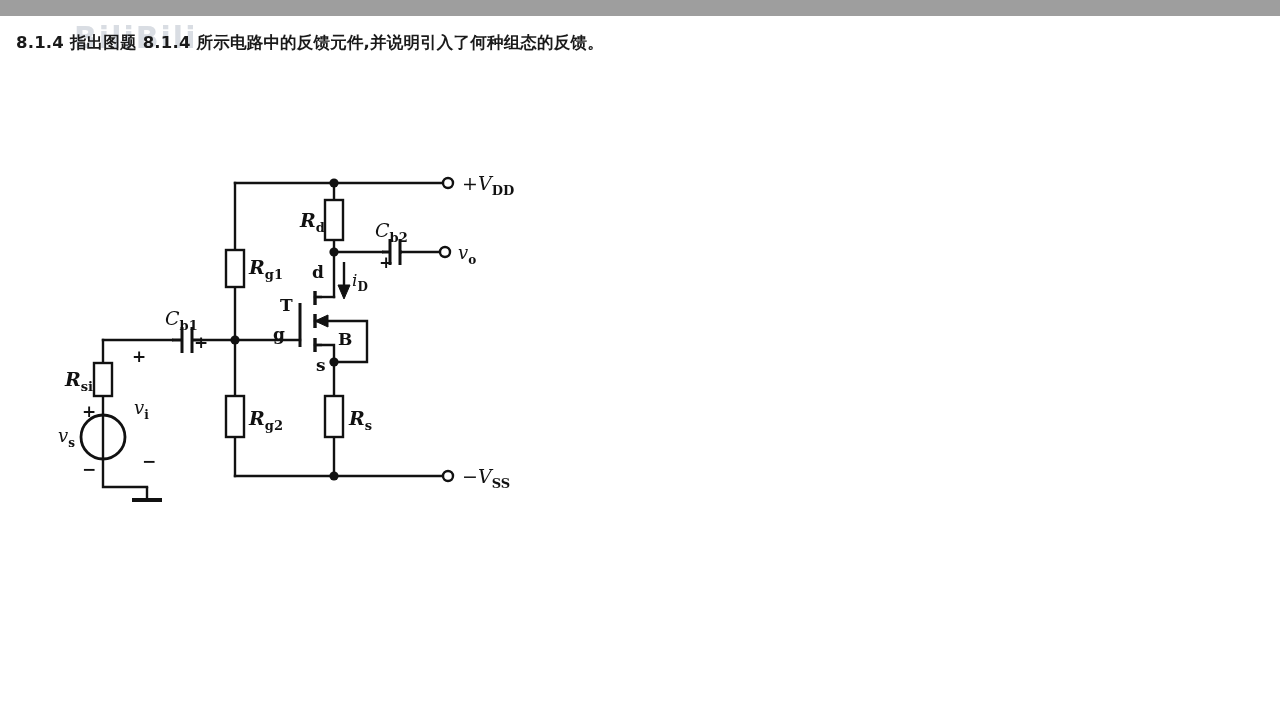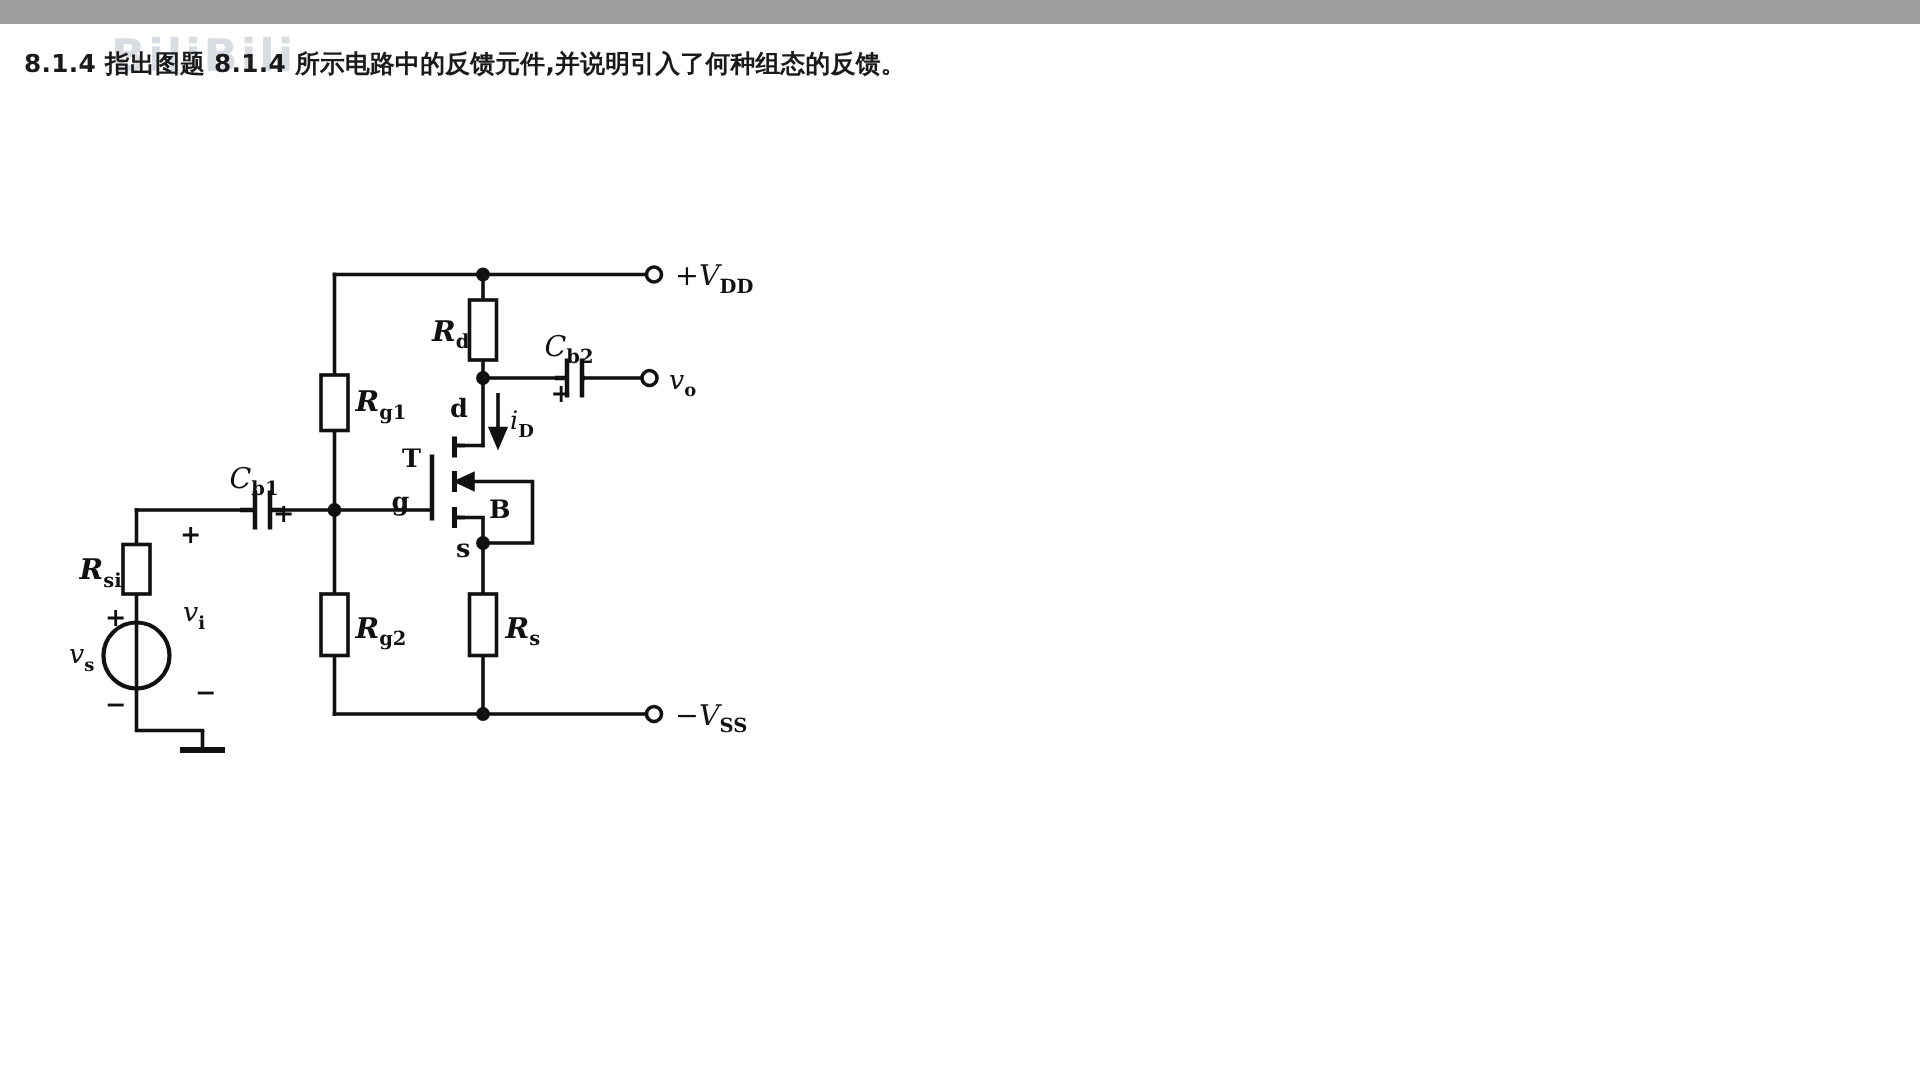--- a/index.html
+++ b/index.html
@@ -48,21 +48,21 @@
     font-family: "DejaVu Sans", sans-serif;
     font-size: 30px;
     font-weight: 700;
     color: #d9dde3;
     letter-spacing: 2px;
     user-select: none;
     pointer-events: none;
   }
   #circuit-wrap {
     position: absolute;
-    left: 0;
+    left: 12px;
     top: 120px;
     width: 560px;
     height: 420px;
     text-align: right;
   }
   svg { display: block; }
   text { font-family: "DejaVu Serif", "Liberation Serif", serif; fill: #111; }
 </style>
 </head>
 <body>

